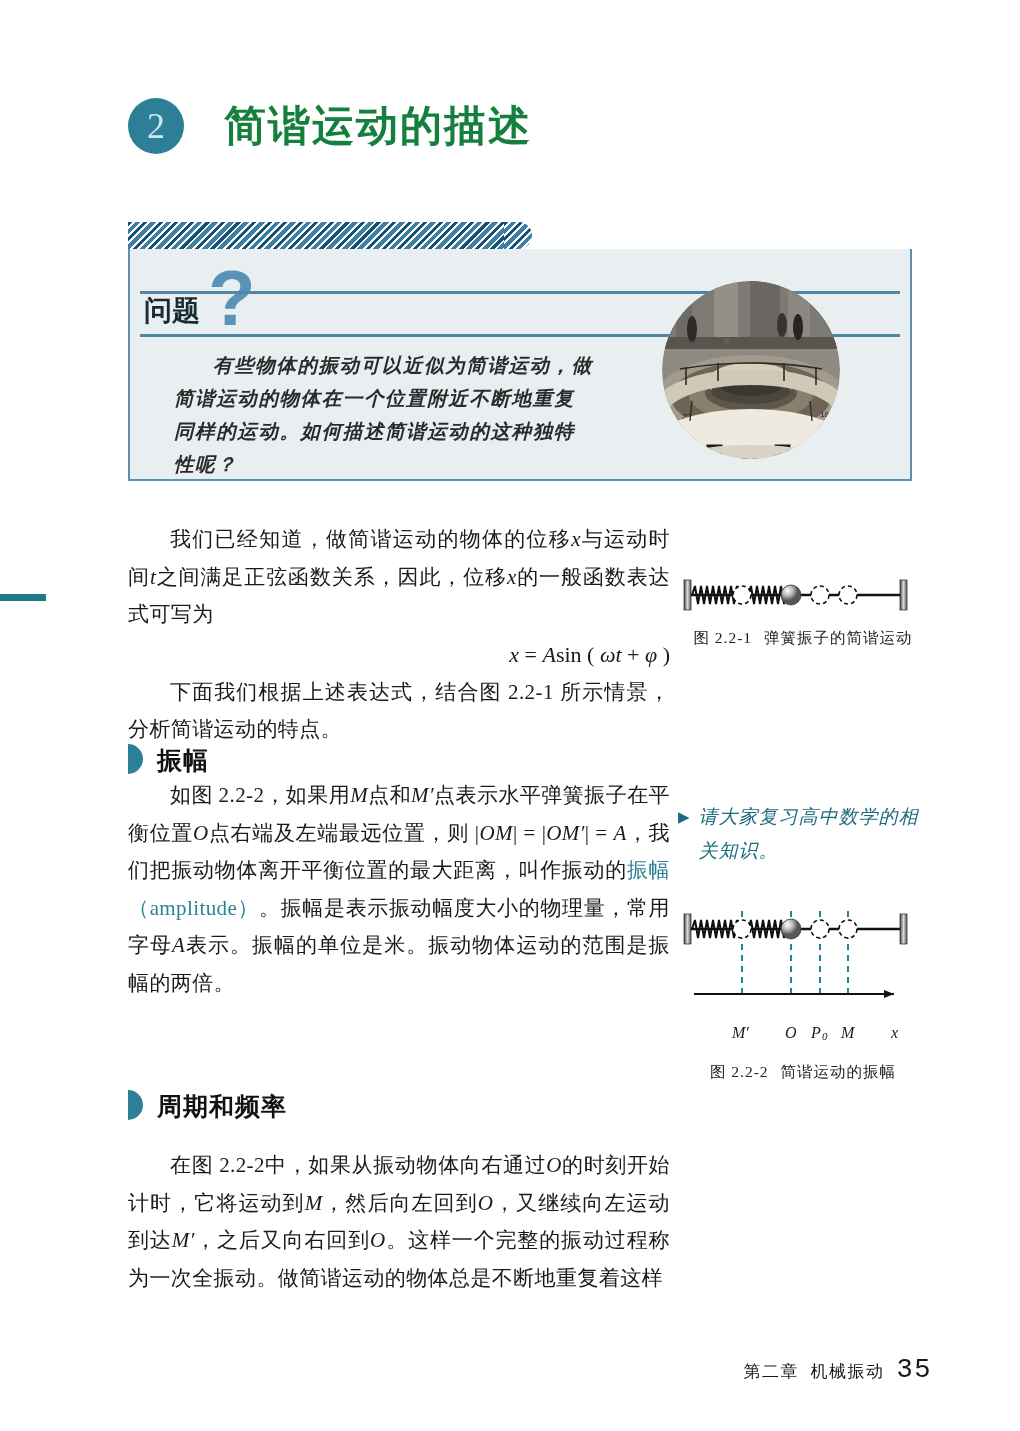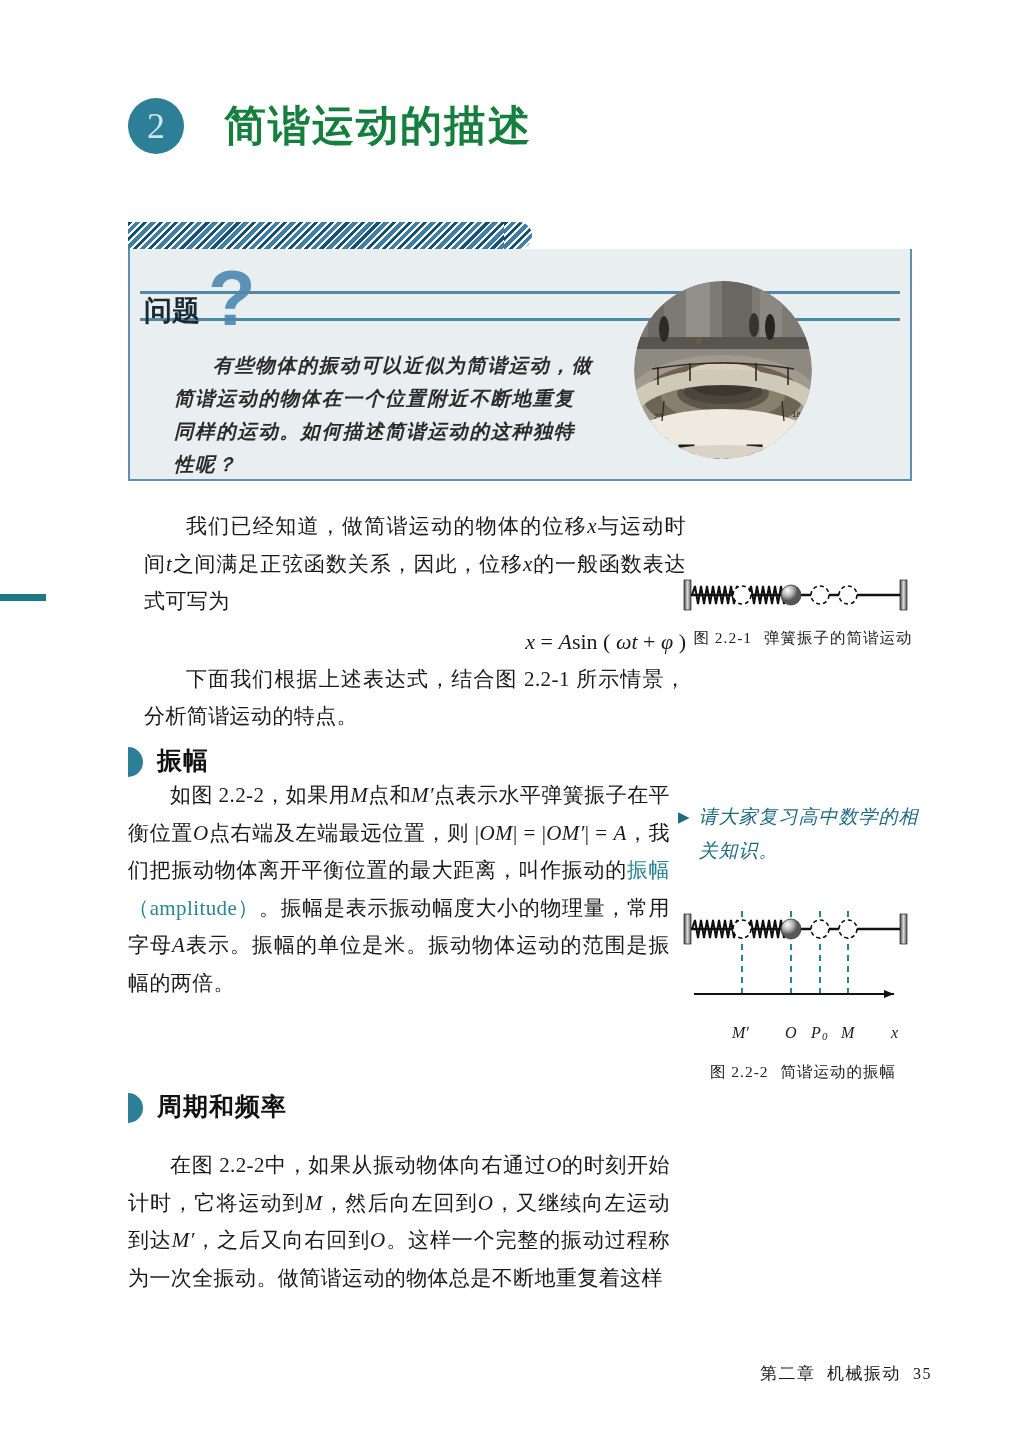--- a/index.html
+++ b/index.html
@@ -121,21 +121,21 @@
     left: 0;
     top: 42px;
     width: 100%;
   }
   .qrule {
     height: 3px;
     background: #4f87a4;
     margin: 0 10px;
   }
   .qlabel-mid {
-    height: 24px;
+    height: 40px;
     position: relative;
   }
   .qlabel {
     position: absolute;
     left: 14px;
     top: -2px;
     font-size: 28px;
     font-weight: 700;
     color: #1a2a33;
     font-family: "Liberation Sans", sans-serif;
@@ -150,21 +150,21 @@
     font-style: italic;
     font-size: 19.5px;
     line-height: 33px;
     color: #2b2b2b;
     letter-spacing: 1.6px;
     font-weight: bold;
   }
   .qtext p { margin: 0; text-indent: 2em; }
   .qphoto {
     position: absolute;
-    left: 504px;
+    left: 532px;
     top: 32px;
     width: 178px;
     height: 178px;
     border-radius: 50%;
     overflow: hidden;
   }
 
   
   .col-main {
     position: absolute;
@@ -191,21 +191,21 @@
     font-size: 22px;
     font-family: "Liberation Serif", serif;
     margin: 8px 0 6px 0;
   }
   .mi { font-style: italic; font-family: "Liberation Serif", serif; }
   .term-hl { color: #2a8494; }
 
   
   .sec-head {
     display: flex;
-    align-items: flex-end;
+    align-items: flex-start;
     gap: 14px;
   }
   .sec-marker {
     width: 15px;
     height: 30px;
     background: #2c7f97;
     border-top-right-radius: 15px;
     border-bottom-right-radius: 15px;
     flex: none;
   }
@@ -249,23 +249,23 @@
   
   .footer {
     position: absolute;
     right: 88px;
     bottom: 46px;
     font-size: 17px;
     color: #1a1a1a;
     letter-spacing: 1.5px;
   }
   .footer .pg {
-    font-size: 16px;
+    font-size: 27px;
     margin-left: 12px;
-    font-family: Liberation Serif, serif;
+    font-family: Liberation Mono, monospace;
   }
 </style>
 </head>
 <body>
 
 <div class="left-tab"></div>
 
 <div class="title-row">
   <div class="chapter-badge">2</div>
   <div class="title-text">简谐运动的描述</div>
@@ -364,21 +364,21 @@
           <ellipse cx="30" cy="48" rx="5" ry="13" fill="#2d2b28"></ellipse>
           <ellipse cx="120" cy="44" rx="5" ry="12" fill="#37332e"></ellipse>
           <ellipse cx="136" cy="46" rx="5" ry="13" fill="#272421"></ellipse>
           <circle cx="65" cy="60" r="3" fill="#6c5d3f"></circle>
         </g>
       </svg>
     </div>
   </div>
 </div>
 
-<div class="col-main" style="top:508px;margin-left:16px;">
+<div class="col-main" style="top:521px;">
   <p class="body"><span>我们已经知道，做简谐运动的物体的位移</span><span class="mi">x</span><span>与运动时间</span><span class="mi">t</span><span>之间满足正弦函数关系，因此，位移</span><span class="mi">x</span><span>的一般函数表达式可写为</span></p>
 
   <div class="formula"><span class="mi">x</span>&nbsp;<span>=</span>&nbsp;<span class="mi">A</span><span>sin</span>&nbsp;<span>(</span>&nbsp;<span class="mi">ω</span><span class="mi">t</span>&nbsp;<span>+</span>&nbsp;<span class="mi">φ</span>&nbsp;<span>)</span></div>
 
   <p class="body">下面我们根据上述表达式，结合图 2.2-1 所示情景，分析简谐运动的特点。</p>
 </div>
 
 <div class="col-side" style="top:572px;">
   <svg width="236" height="46" viewBox="0 0 236 46">
     <defs>

